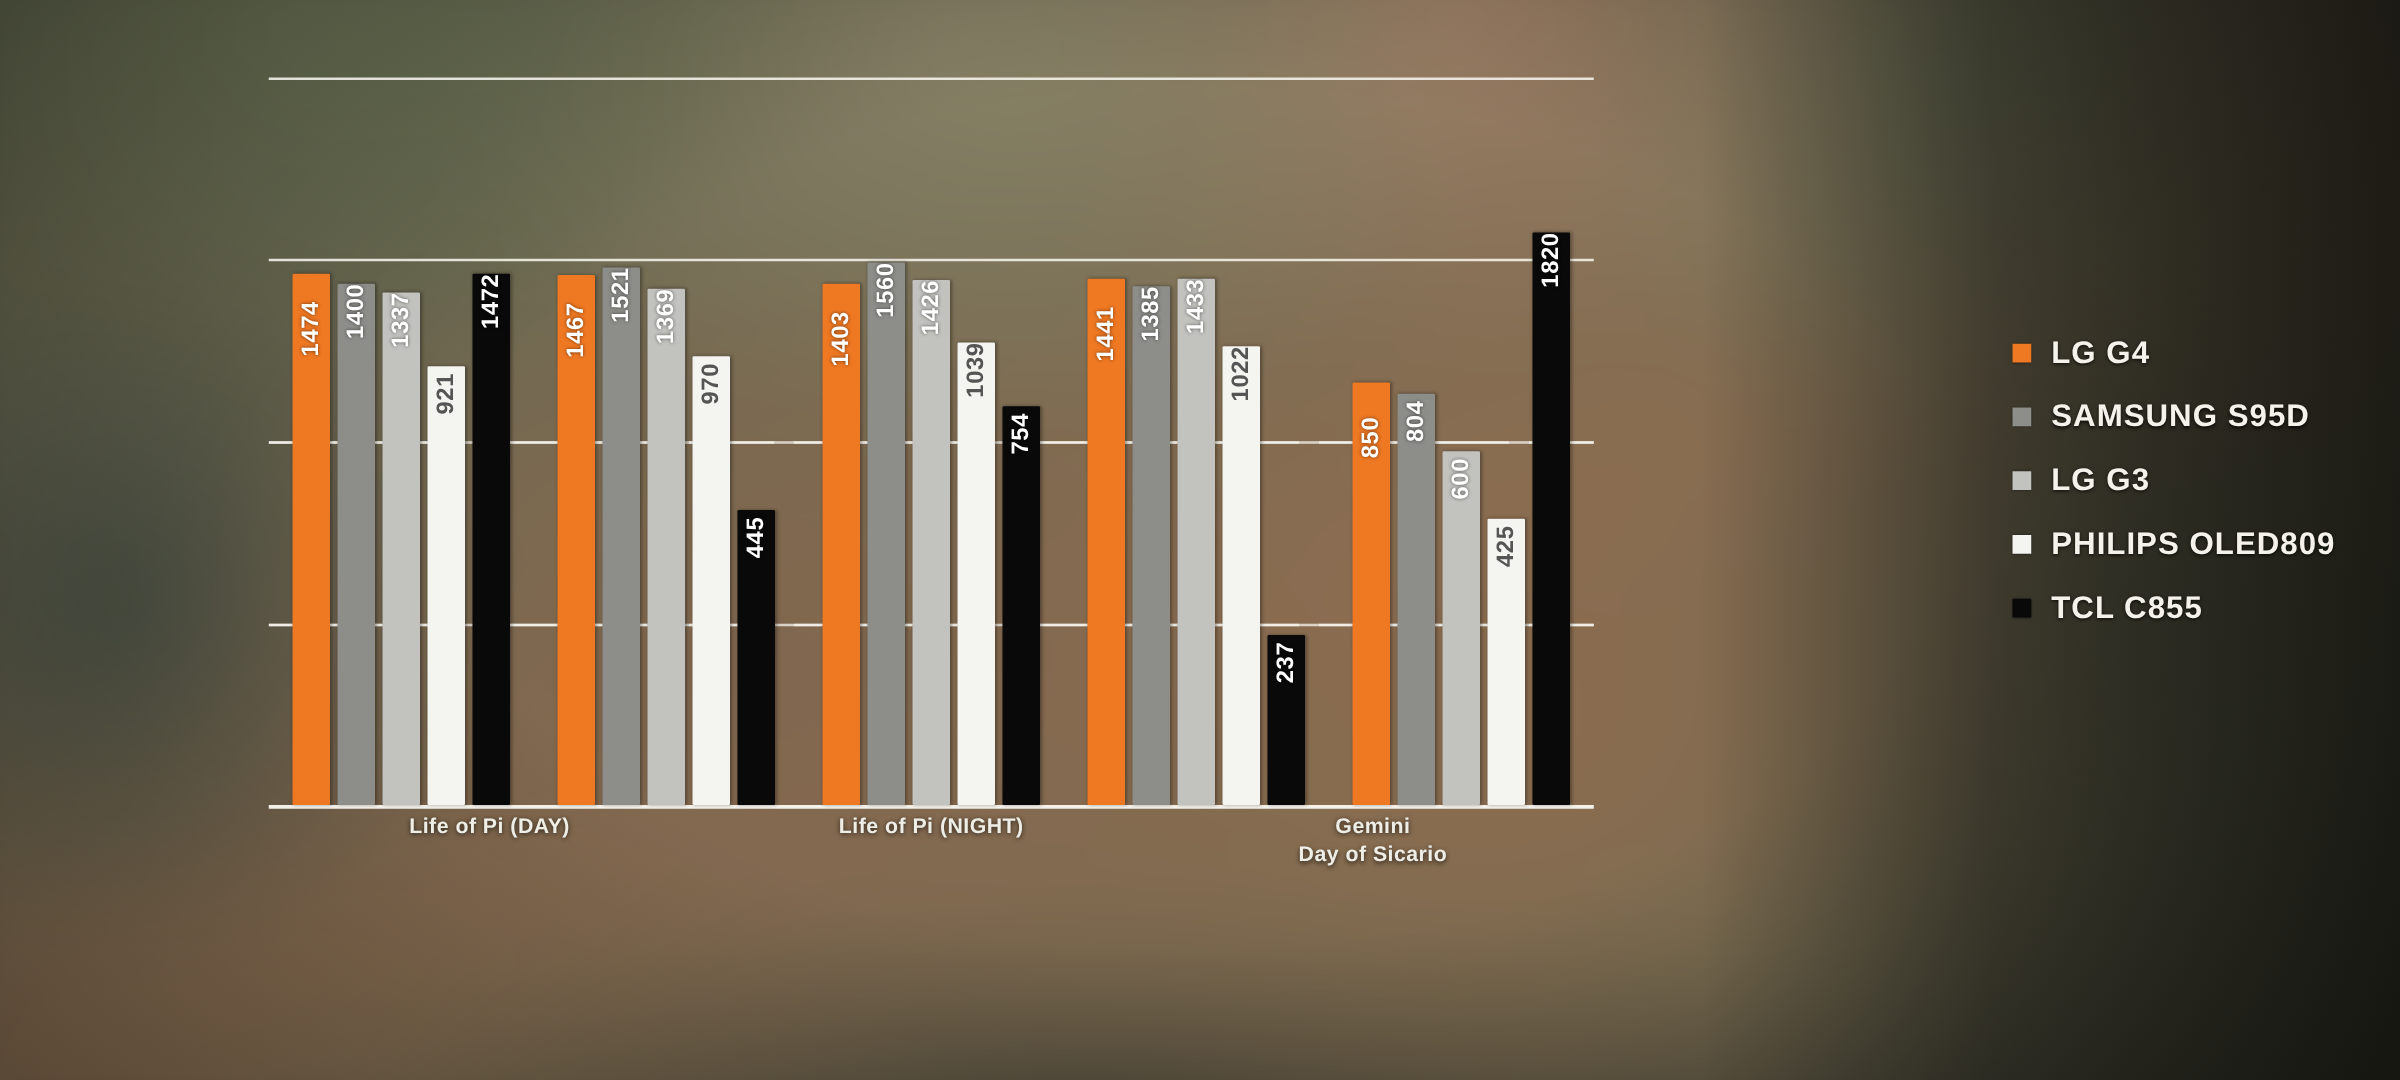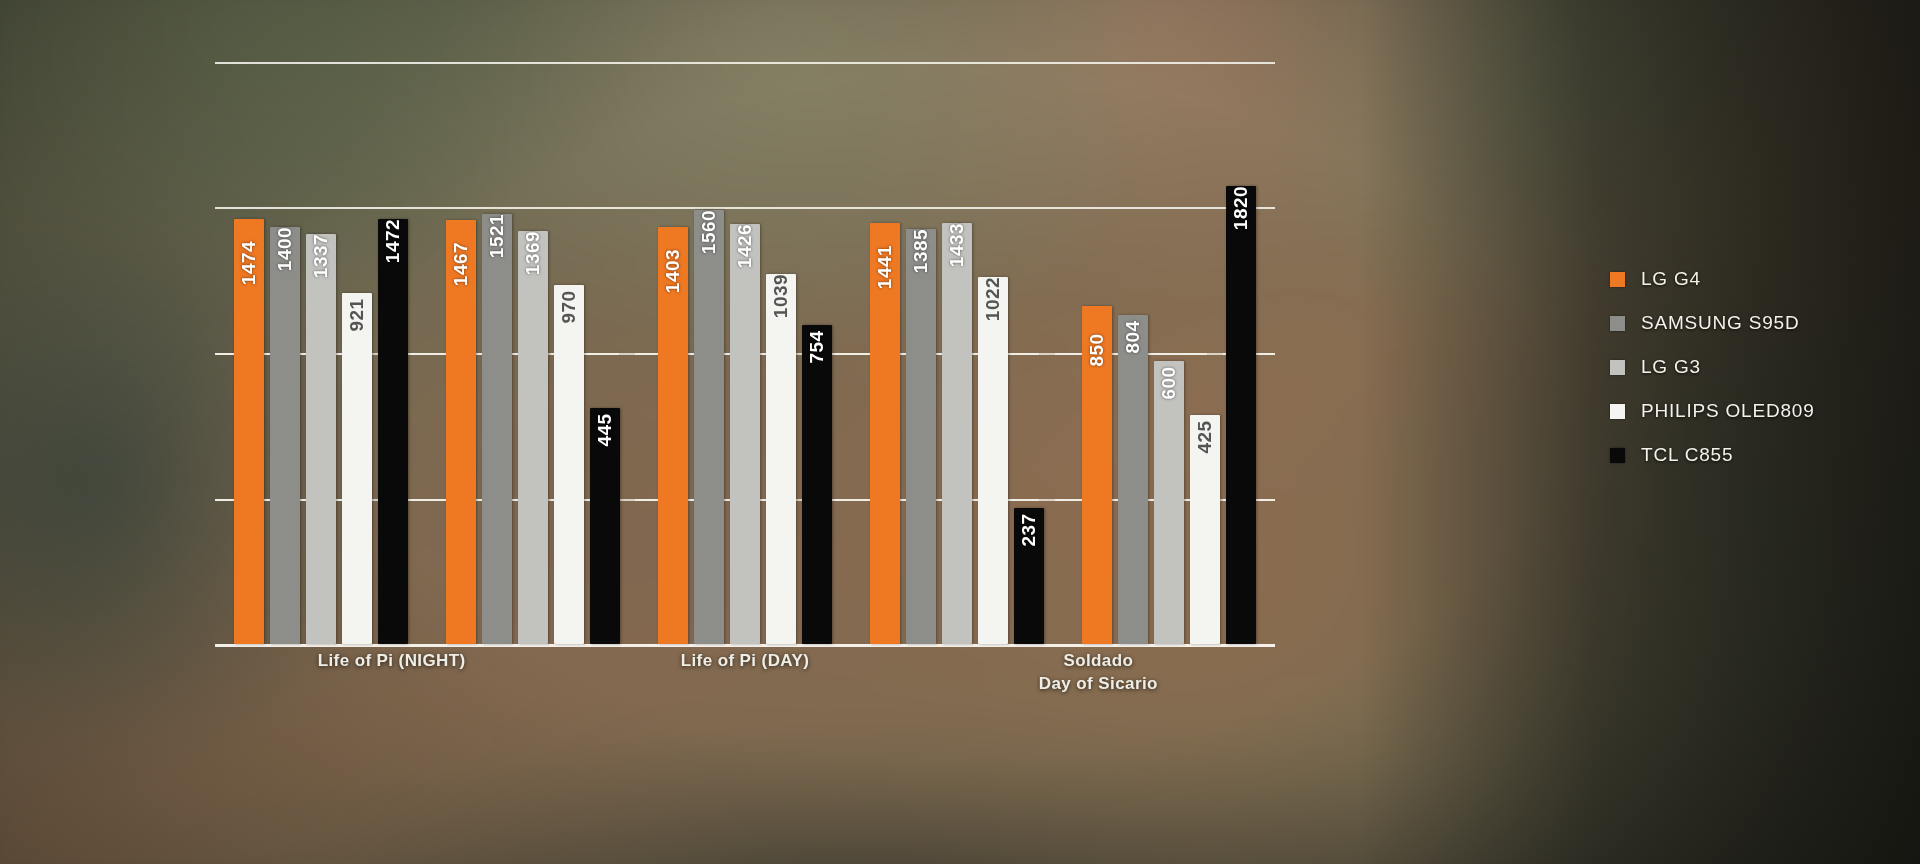--- a/index.html
+++ b/index.html
@@ -145,22 +145,22 @@
     gap: 16px;
   }
   .swatch {
     width: 15px;
     height: 15px;
     flex: 0 0 auto;
     box-shadow: 0 0 2px rgba(0,0,0,0.5);
   }
   .legend-label {
     color: #f4f2ea;
-    font-size: 19px;
-    font-weight: normal;
+    font-size: 25px;
+    font-weight: bold;
     letter-spacing: 0.8px;
     white-space: nowrap;
     text-shadow: 0 1px 3px rgba(0,0,0,0.8);
   }
 </style>
 </head>
 <body>
 
 <div id="stage">
   <div id="backdrop"></div>
@@ -259,27 +259,27 @@
           </div>
           <div class="bar s4" style="height: 458.353px; background: rgb(9, 9, 9);">
             <span class="val" style="color: rgb(255, 255, 255); text-shadow: rgba(0, 0, 0, 0.55) 0px 0px 3px;">1820</span>
           </div>
         </div>
       </div>
   </div>
 
   <div id="xlabels">
       <div class="xlabel">
+        <div>Life of Pi (DAY)</div>
+      </div>
+      <div class="xlabel">
         <div>Life of Pi (NIGHT)</div>
       </div>
       <div class="xlabel">
-        <div>Life of Pi (DAY)</div>
-      </div>
-      <div class="xlabel">
-        <div>Soldado</div>
+        <div>Gemini</div>
         <div>Day of Sicario</div>
       </div>
     </div>
 
   <div id="legend">
       <div class="legend-item">
         <span class="swatch" style="background: rgb(239, 120, 34);"></span>
         <span class="legend-label">LG G4</span>
       </div>
       <div class="legend-item">

